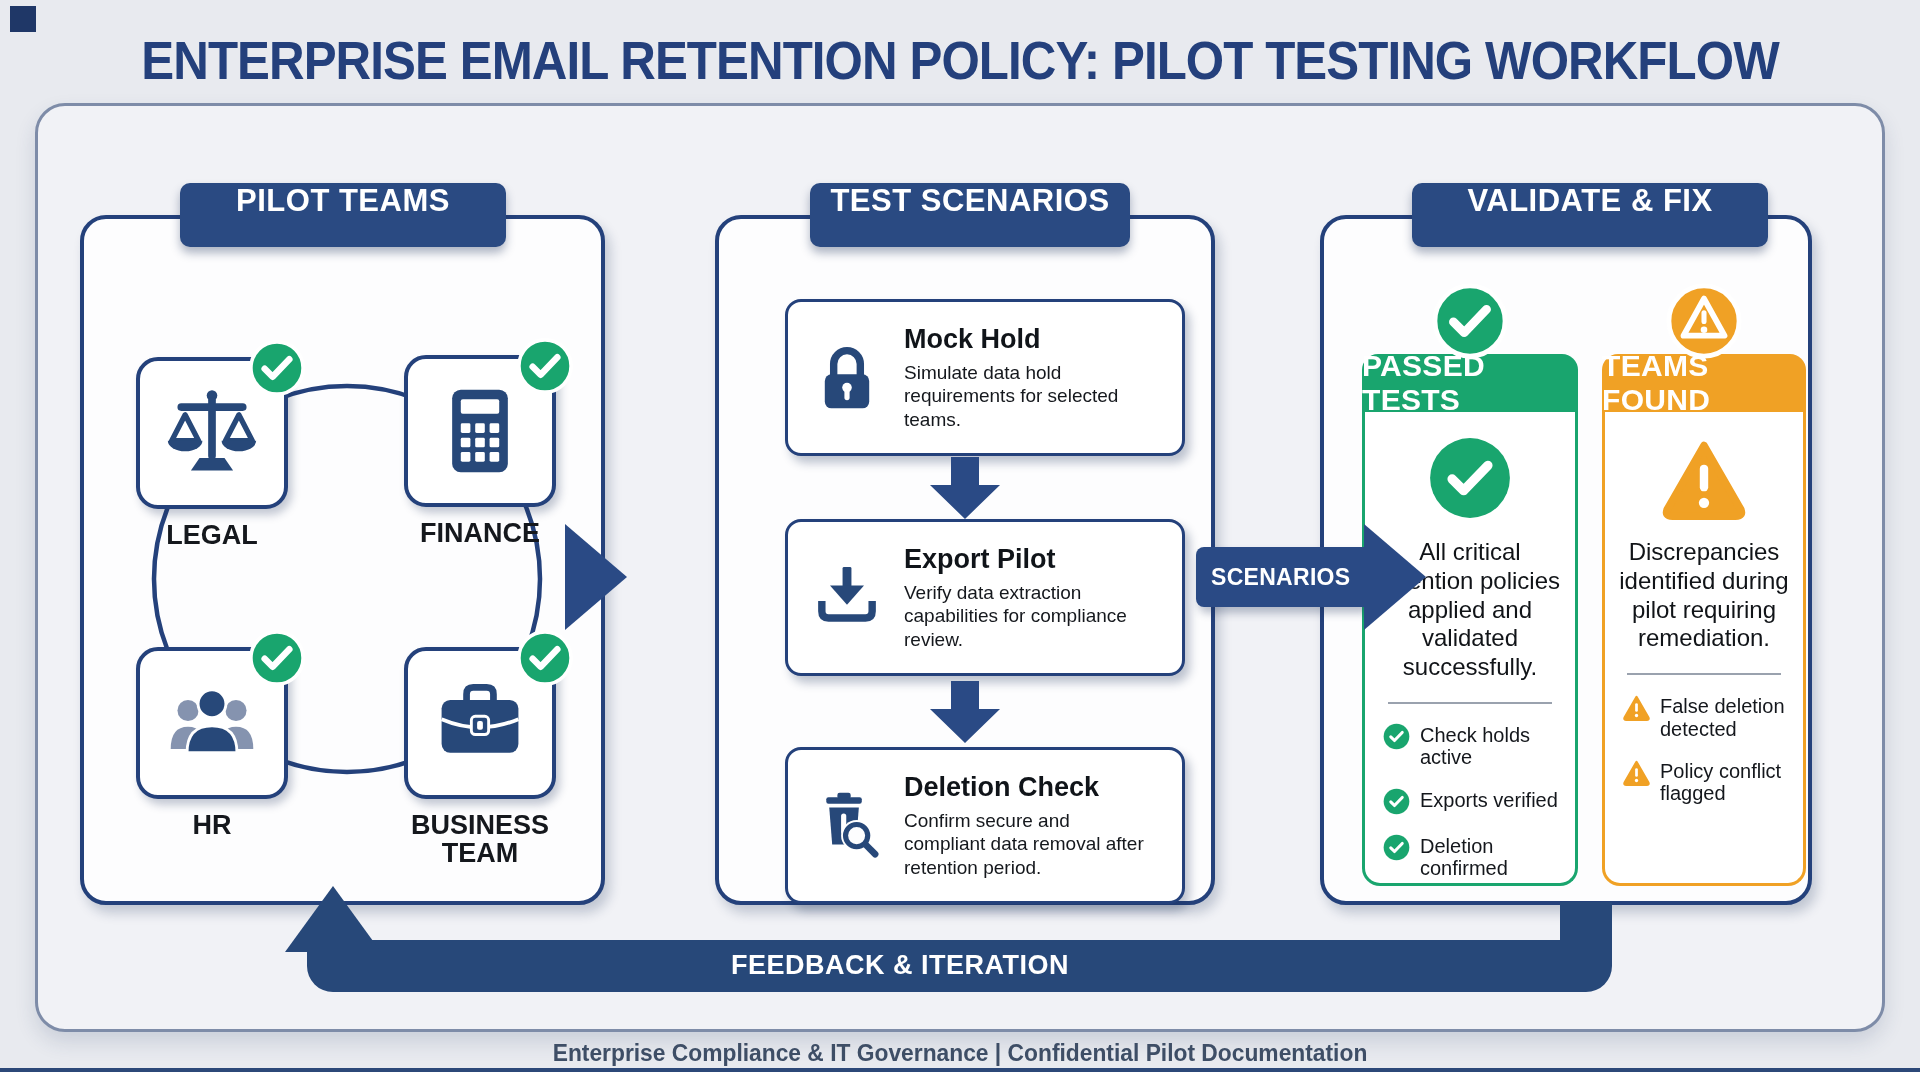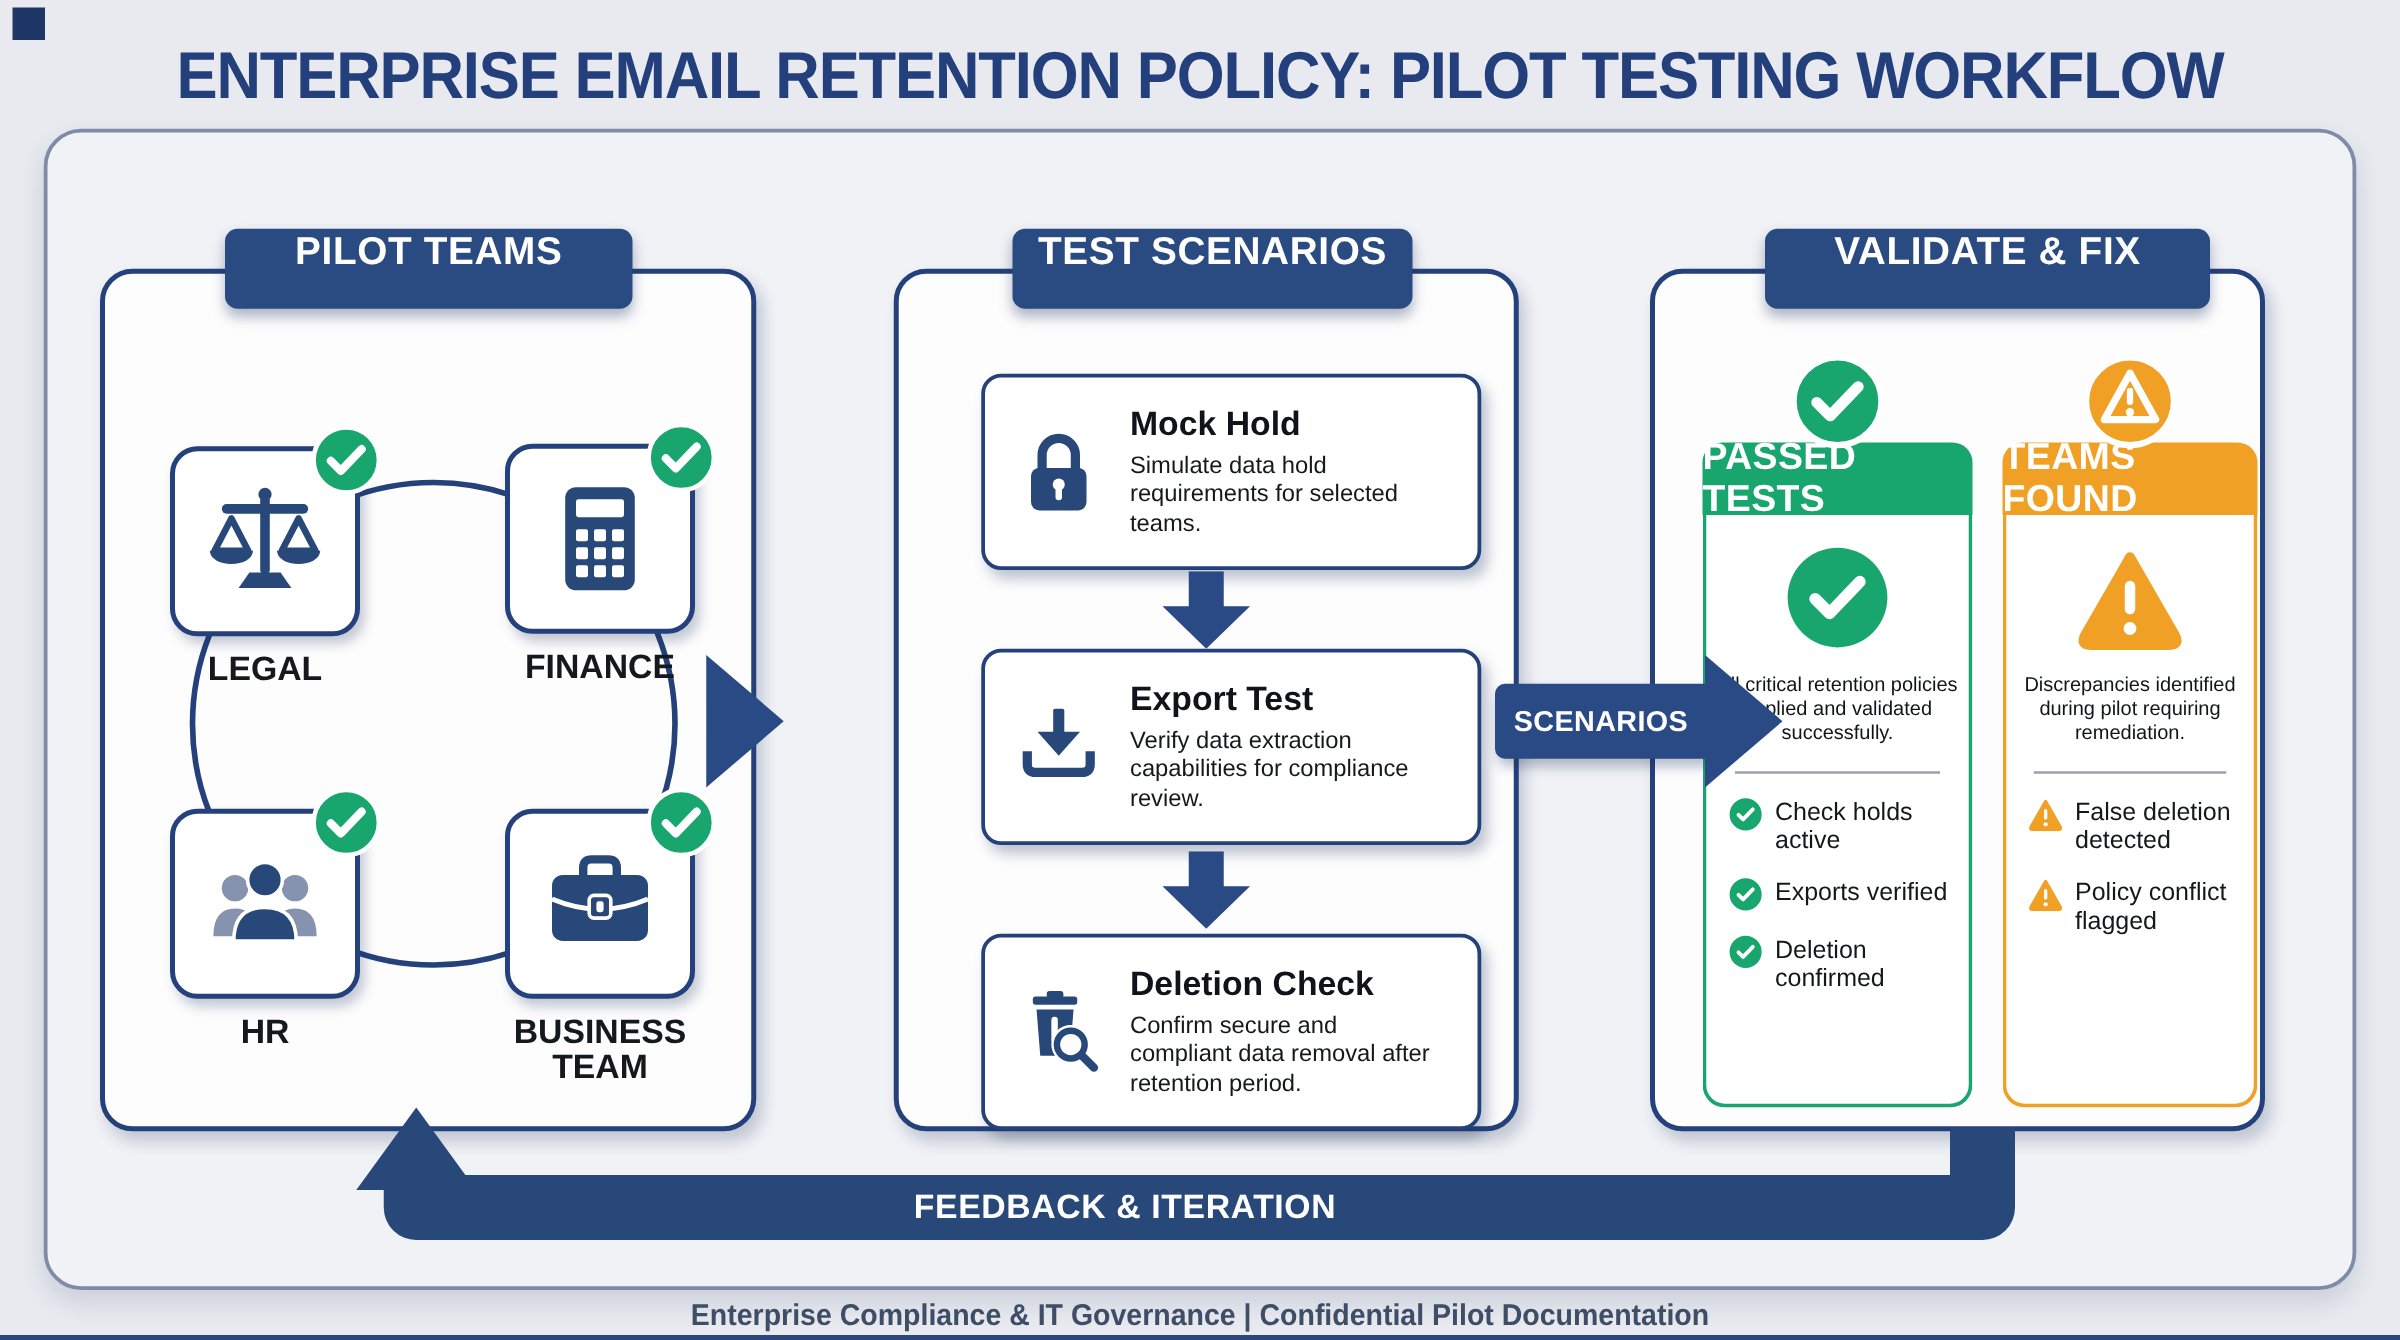--- a/index.html
+++ b/index.html
@@ -85,21 +85,21 @@
   }
   .col-body {
     background:#fff; height:474px; border-radius:0 0 18px 18px; border:3px solid;
     border-top:none; text-align:center; padding-top:24px;
   }
   .col-green .col-header { background:#19a56e; }
   .col-green .col-body { border-color:#19a56e; }
   .col-orange .col-header { background:#f0a125; }
   .col-orange .col-body { border-color:#f0a125; }
   .big-status-icon { width:84px; height:84px; }
-  .col-summary { font-size:16px; line-height:1.2; color:#111418; margin:14px 8px 0; }
+  .col-summary { font-size:24px; line-height:1.2; color:#111418; margin:14px 8px 0; }
   .col-divider { width:78%; border:none; border-top:2px solid #9aa2ae; margin:20px auto 0; }
   .col-items { margin-top:20px; display:flex; flex-direction:column; gap:20px; padding:0 8px 0 18px; text-align:left; }
   .col-item { display:flex; gap:10px; align-items:flex-start; font-size:20px; line-height:1.12; color:#14171c; }
   .col-item svg { width:27px; height:27px; flex:none; margin-top:-1px; }
 
   
   .feedback-svg { position:absolute; left:0; top:0; z-index:6; pointer-events:none; }
   .feedback-label {
     position:absolute; left:620px; width:560px; top:950px; text-align:center; z-index:7;
     color:#fff; font-size:27px; font-weight:bold; letter-spacing:.5px;
@@ -222,21 +222,21 @@
       <polygon points="31,0 59,0 59,28 80,28 45,62 10,28 31,28" fill="#2a4a85"></polygon>
     </svg>
 
     <div class="scenario-card" style="top:300px;">
       <svg class="step-icon" viewBox="0 0 100 100">
         <rect x="44" y="8" width="12" height="27" rx="2" fill="#274879"></rect>
         <polygon points="27,33 73,33 50,59" fill="#274879"></polygon>
         <path d="M16 54 v14 q0 9 9 9 h50 q9 0 9 -9 v-14" fill="none" stroke="#274879" stroke-width="10"></path>
       </svg>
       <div>
-        <div class="step-title">Export Test</div>
+        <div class="step-title">Export Pilot</div>
         <div class="step-desc">Verify data extraction capabilities for compliance review.</div>
       </div>
     </div>
 
     <svg class="down-arrow" style="top:462px;" width="90" height="62" viewBox="0 0 90 62">
       <polygon points="31,0 59,0 59,28 80,28 45,62 10,28 31,28" fill="#2a4a85"></polygon>
     </svg>
 
     <div class="scenario-card" style="top:528px;">
       <svg class="step-icon" viewBox="0 0 100 100">

